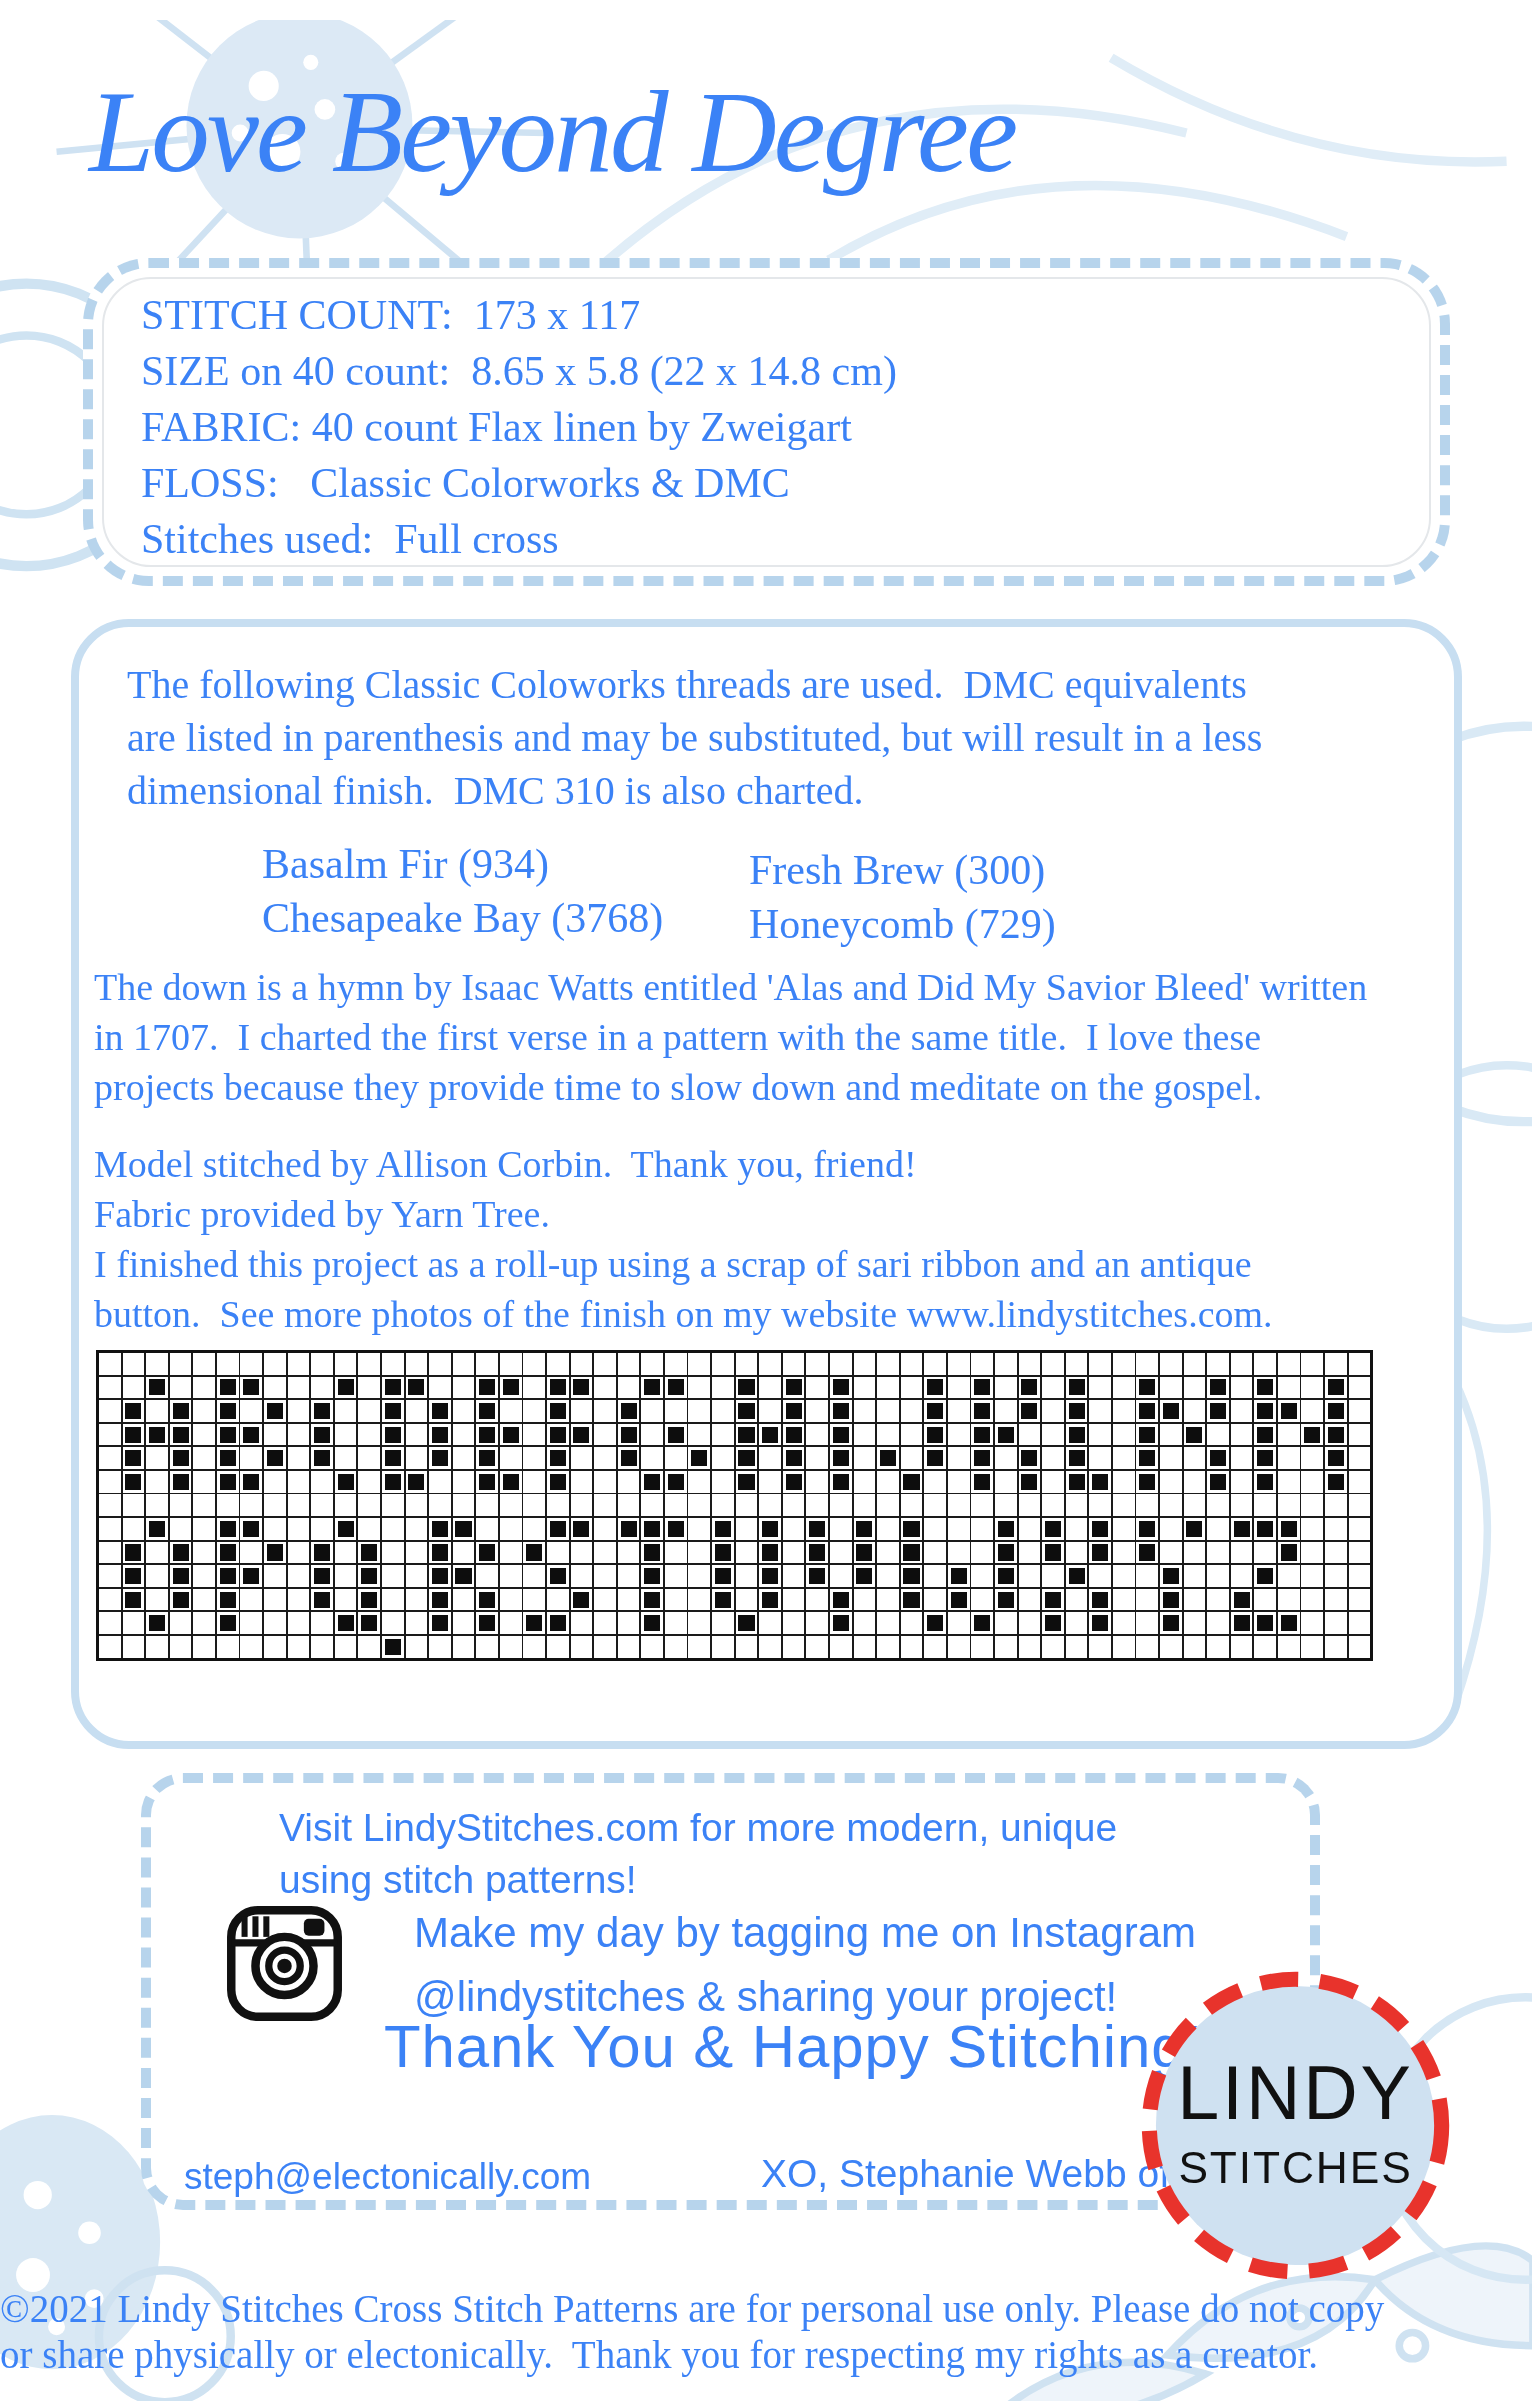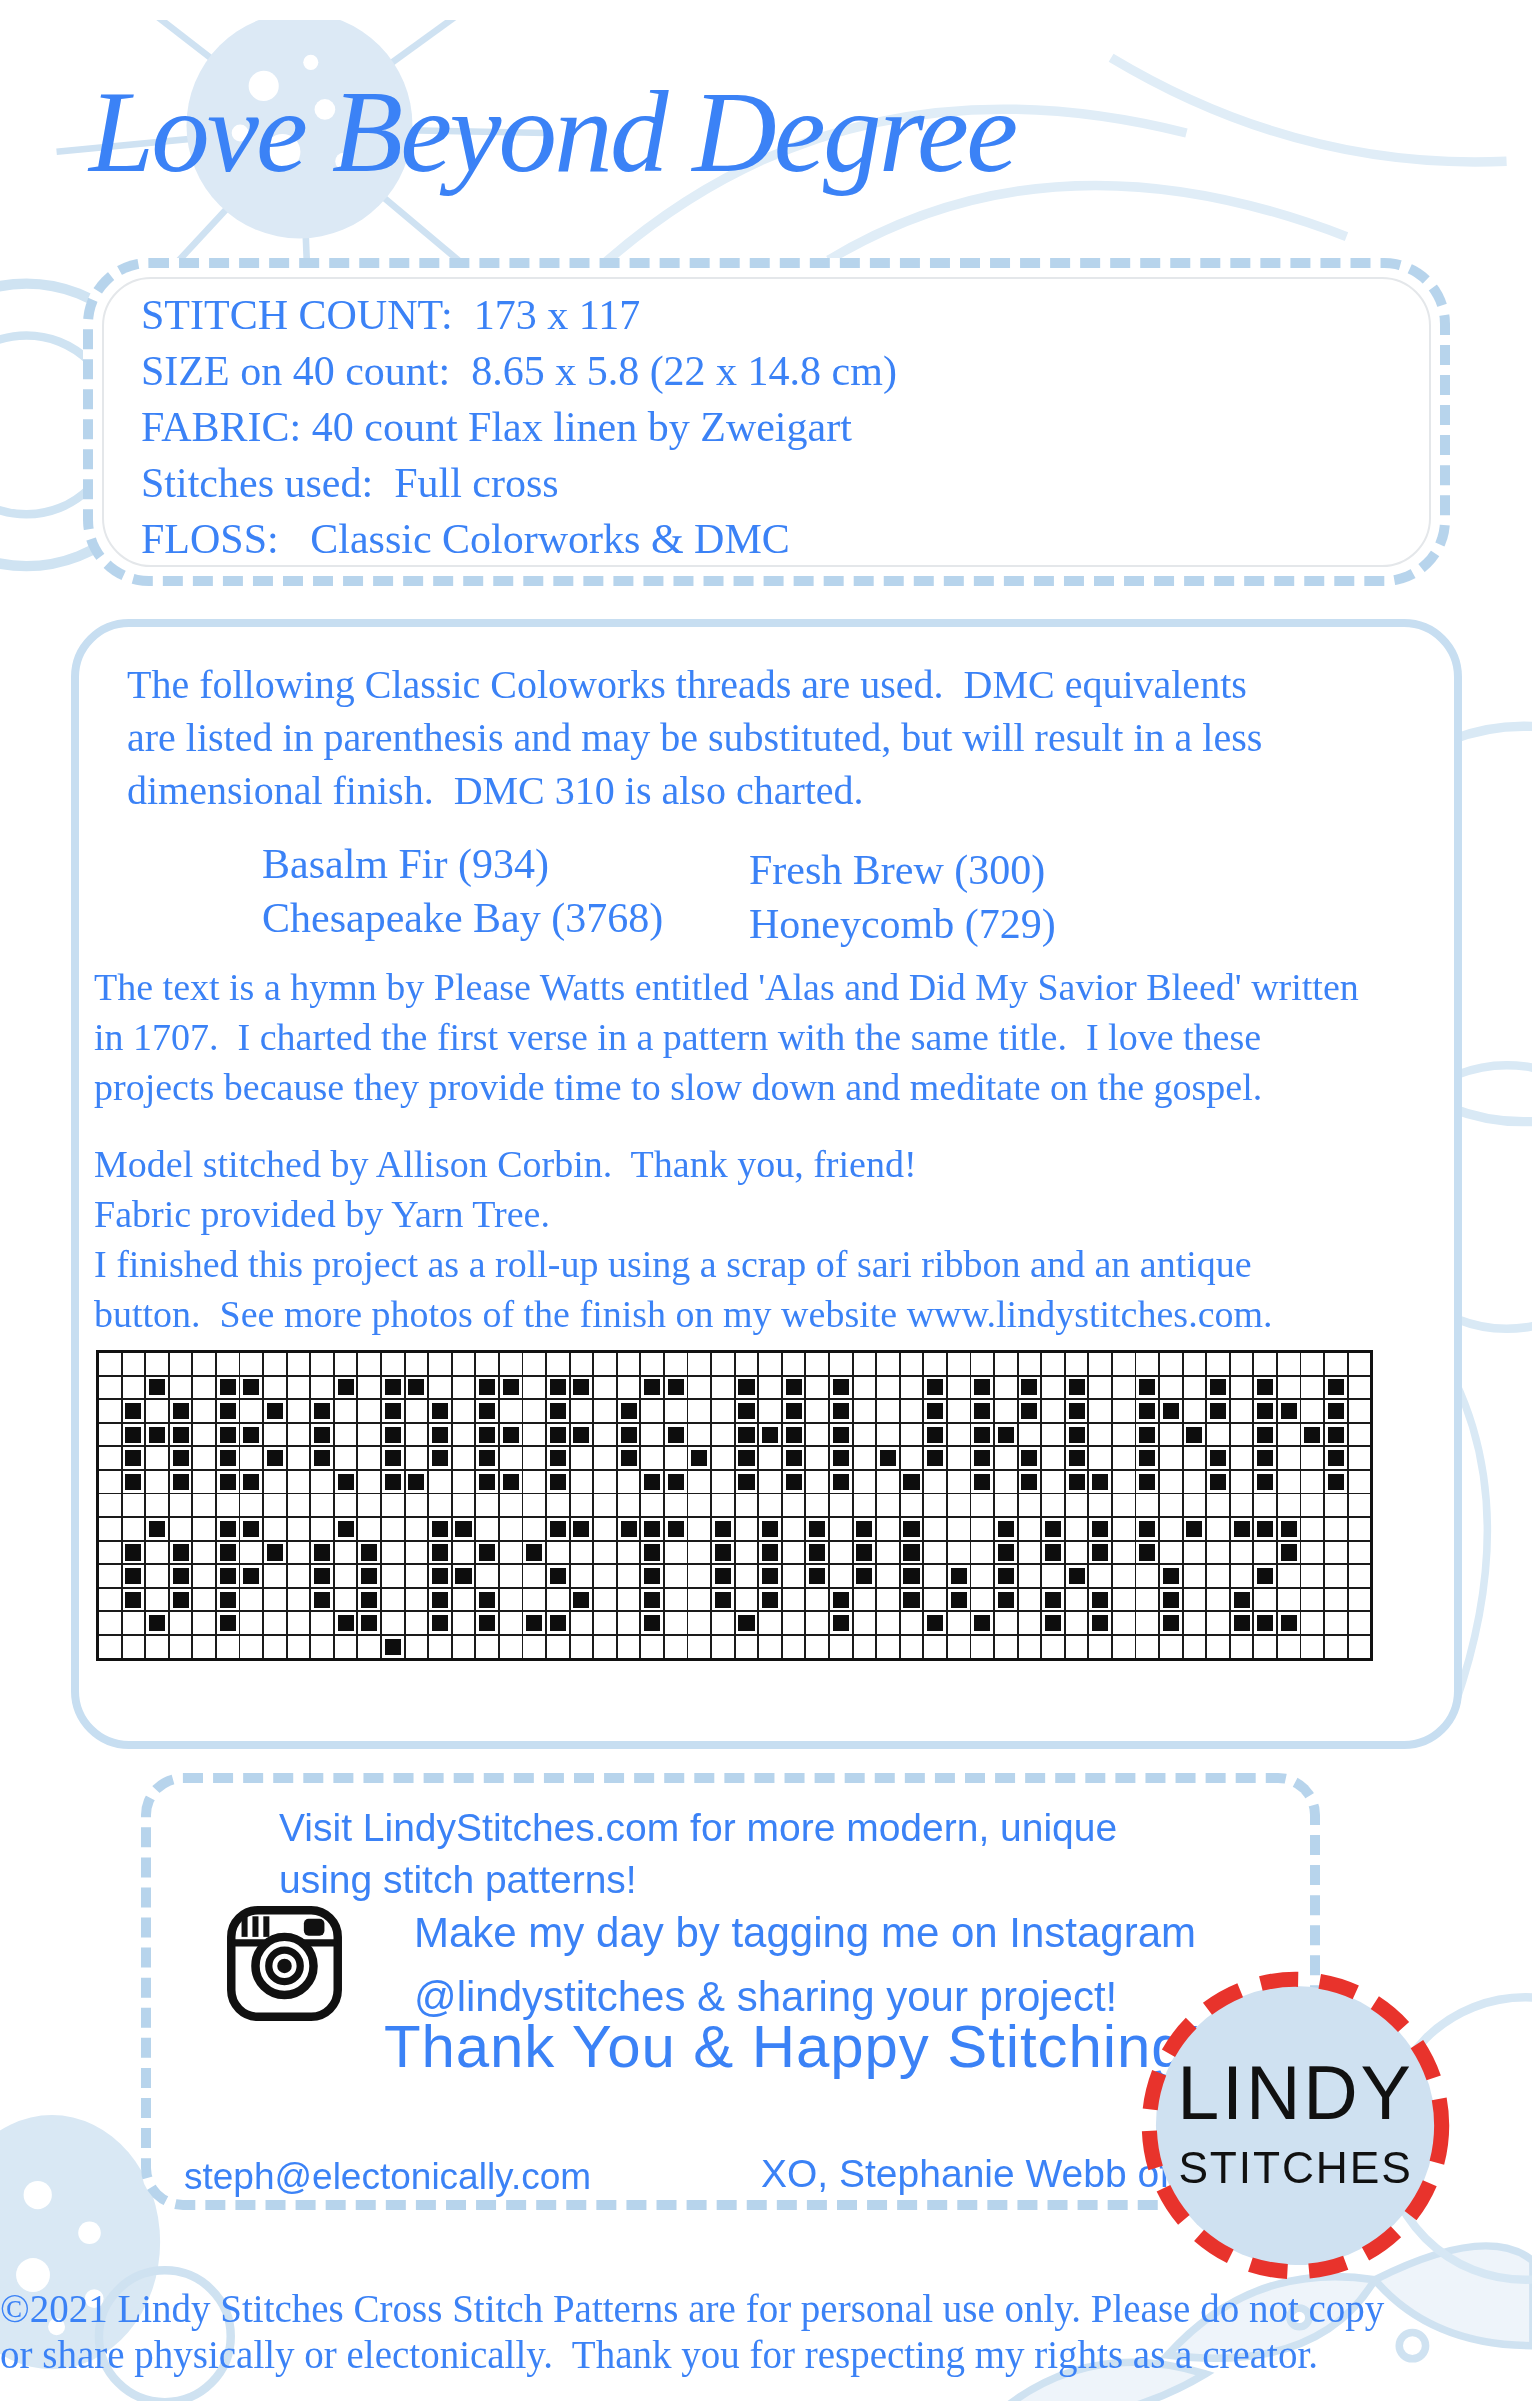--- a/index.html
+++ b/index.html
@@ -106,43 +106,43 @@
 
   <div class="abs title">Love Beyond Degree</div>
 
   <div class="abs specs-box">
     <div class="specs-inner"></div>
   </div>
   <div class="abs specs-text">
     <div class="line">STITCH COUNT:  173 x 117</div>
     <div class="line">SIZE on 40 count:  8.65 x 5.8 (22 x 14.8 cm)</div>
     <div class="line">FABRIC: 40 count Flax linen by Zweigart</div>
+    <div class="line">FLOSS:   Classic Colorworks &amp; DMC</div>
     <div class="line">Stitches used:  Full cross</div>
-    <div class="line">FLOSS:   Classic Colorworks &amp; DMC</div>
   </div>
 
   <div class="abs main-box"></div>
 
   <div class="abs para1">
     <div class="line">The following Classic Coloworks threads are used.  DMC equivalents</div>
     <div class="line">are listed in parenthesis and may be substituted, but will result in a less</div>
     <div class="line">dimensional finish.  DMC 310 is also charted.</div>
   </div>
 
   <div class="abs threads-col1">
     <div class="line">Basalm Fir (934)</div>
     <div class="line">Chesapeake Bay (3768)</div>
   </div>
   <div class="abs threads-col2">
     <div class="line">Fresh Brew (300)</div>
     <div class="line">Honeycomb (729)</div>
   </div>
 
   <div class="abs para2">
-    <div class="line">The text is a hymn by Please Watts entitled 'Alas and Did My Savior Bleed' written</div>
+    <div class="line">The down is a hymn by Isaac Watts entitled 'Alas and Did My Savior Bleed' written</div>
     <div class="line">in 1707.  I charted the first verse in a pattern with the same title.  I love these</div>
     <div class="line">projects because they provide time to slow down and meditate on the gospel.</div>
   </div>
 
   <div class="abs para3">
     <div class="line">Model stitched by Allison Corbin.  Thank you, friend!</div>
     <div class="line">Fabric provided by Yarn Tree.</div>
     <div class="line">I finished this project as a roll-up using a scrap of sari ribbon and an antique</div>
     <div class="line">button.  See more photos of the finish on my website www.lindystitches.com.</div>
   </div>

